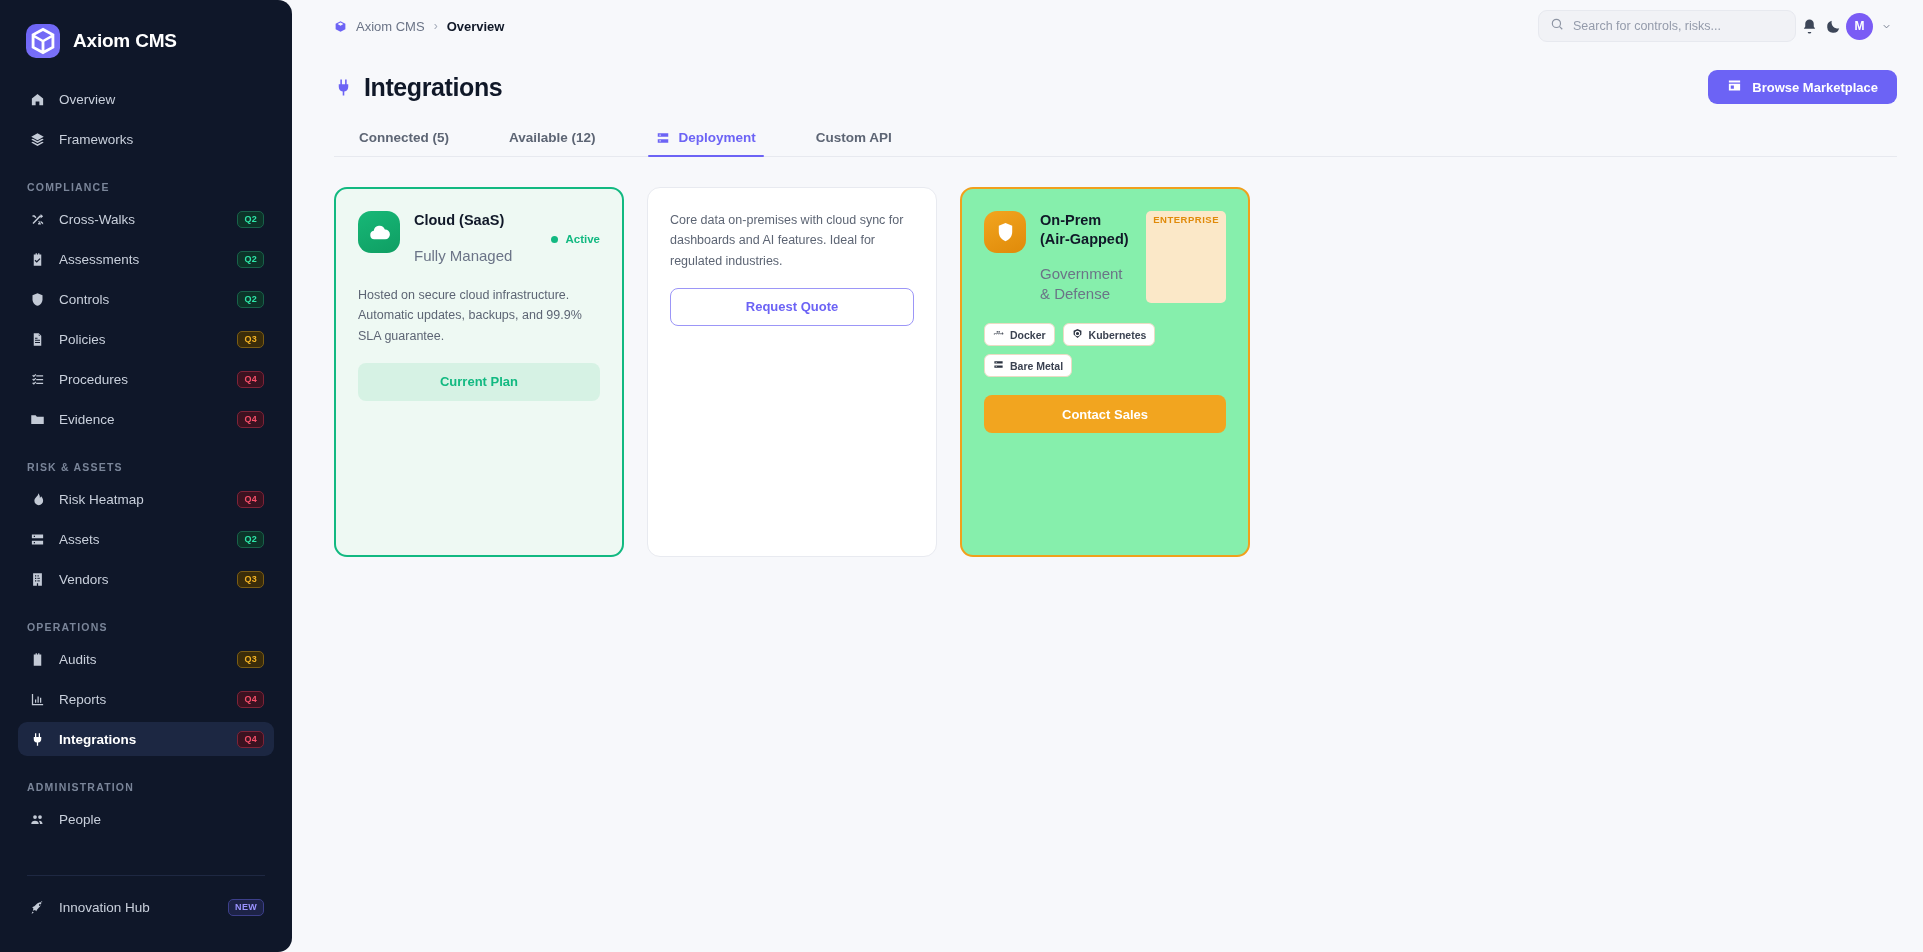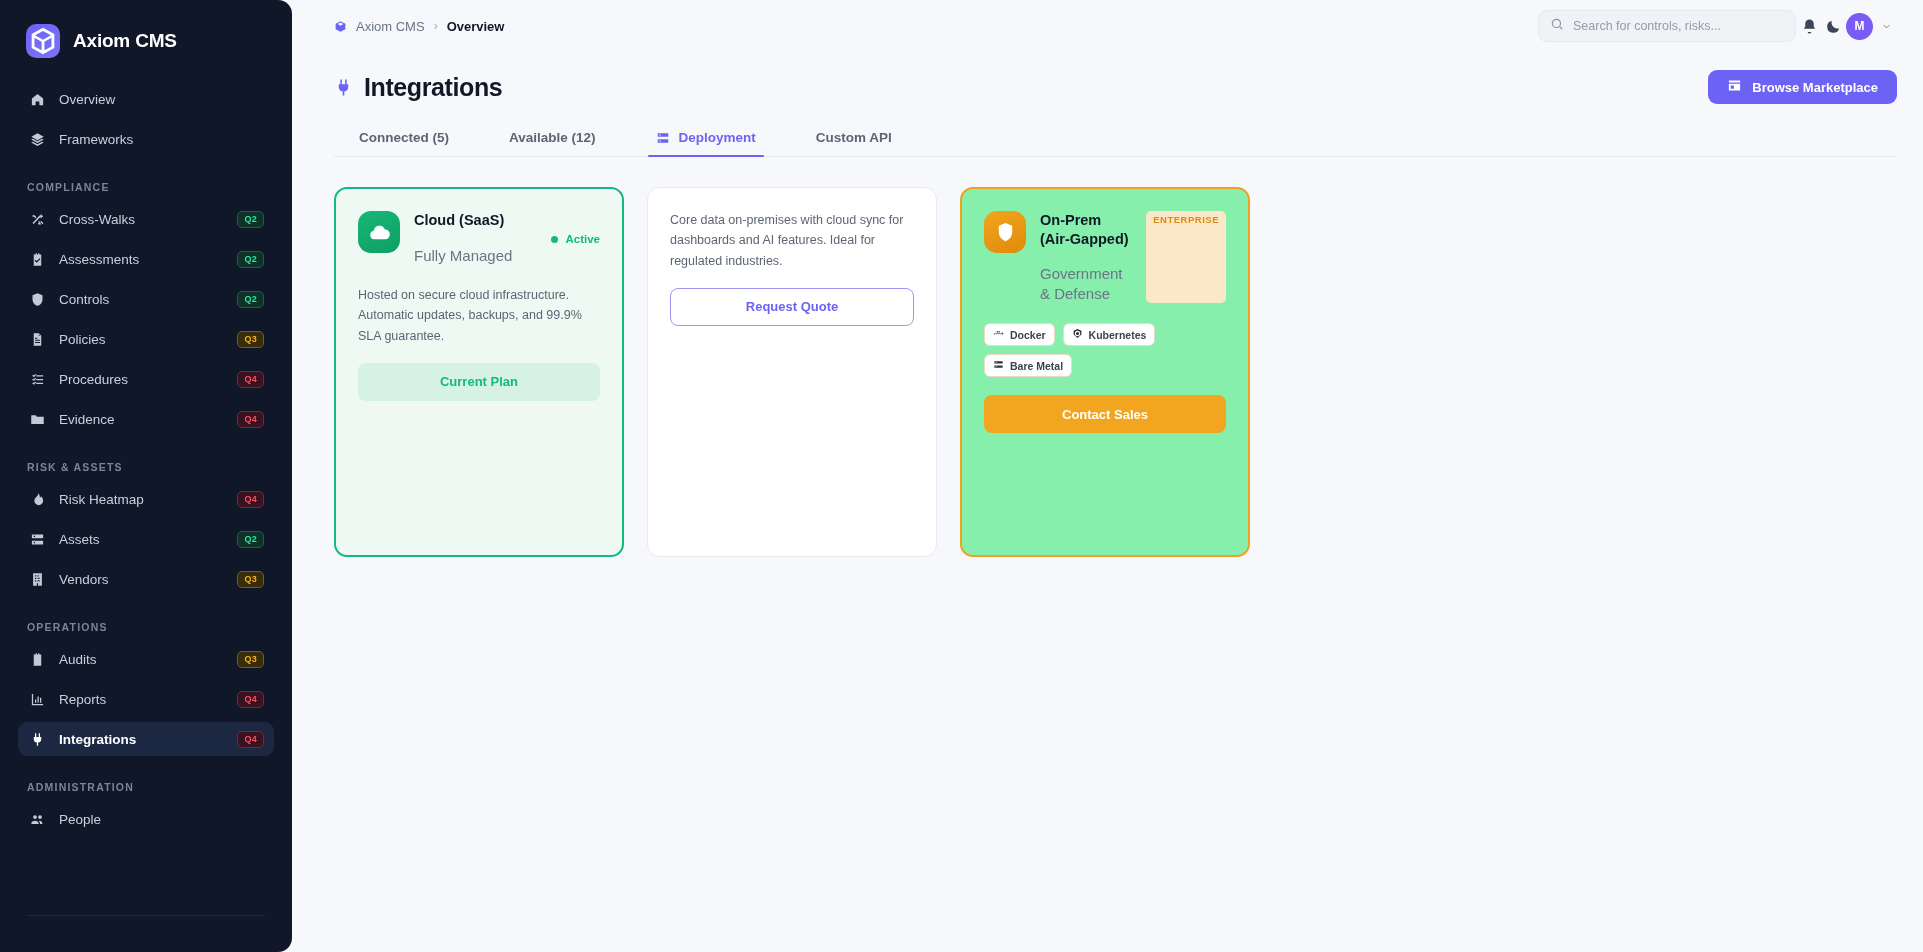--- a/index.html
+++ b/index.html
@@ -325,20 +325,29 @@
           <svg viewBox="0 0 24 24">
               <path d="M8 11a3 3 0 1 0 0-6 3 3 0 0 0 0 6zm8 0a3 3 0 1 0 0-6 3 3 0 0 0 0 6zM2 19c0-3 2.7-5 6-5s6 2 6 5zm13.5-5c2.7.3 4.5 2.3 4.5 5h-4c0-1.9-.6-3.6-1.7-4.8z"></path>
             </svg>
         </span>
         <span class="nav-label">People</span>
       </div>
     </nav>
 
     <div class="sidebar-footer">
       <div class="sidebar-divider"></div>
+      <div class="nav-item">
+        <span class="nav-icon">
+          <svg viewBox="0 0 24 24">
+              <path d="M20.5 3.5c-4.2-.6-8 1-11 4L7 10l-3.5 1.5 2 2-1 3.5 3.5-1 2 2L11.5 15l2.5-2.5c3-3 4.6-6.8 4-11zm-5.7 5.7a1.6 1.6 0 1 1 2.3-2.3 1.6 1.6 0 0 1-2.3 2.3zM4 18.5 2.5 22l3.5-1.5z"></path>
+            </svg>
+        </span>
+        <span class="nav-label">Innovation Hub</span>
+        <span class="badge new">NEW</span>
+      </div>
     </div>
   </aside>
 
   <section class="main">
 
     <header class="topbar">
       <div class="crumbs">
         <span class="crumb-logo">
           <svg viewBox="0 0 24 24">
               <path d="M12 2.2 21 7v10l-9 4.8L3 17V7zm0 2.3L6.6 7.5 12 10.6l5.4-3.1z"></path>

